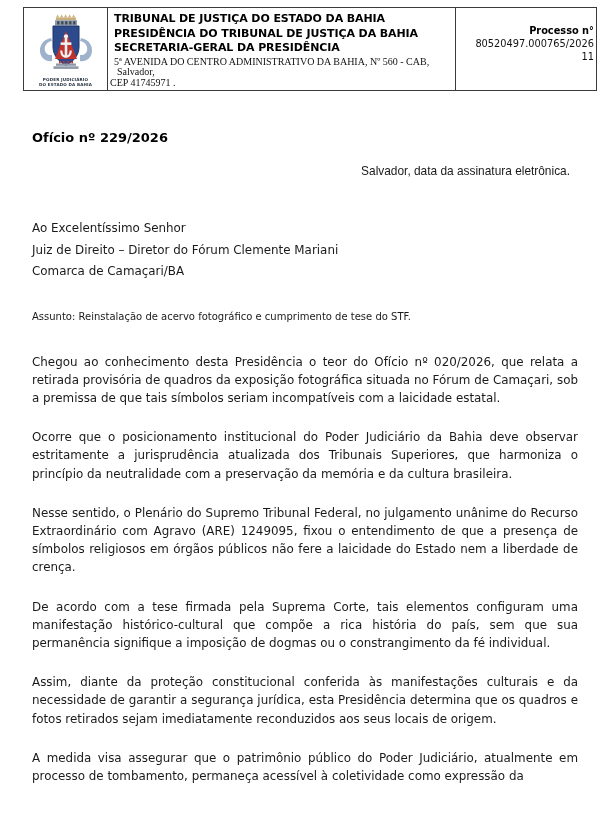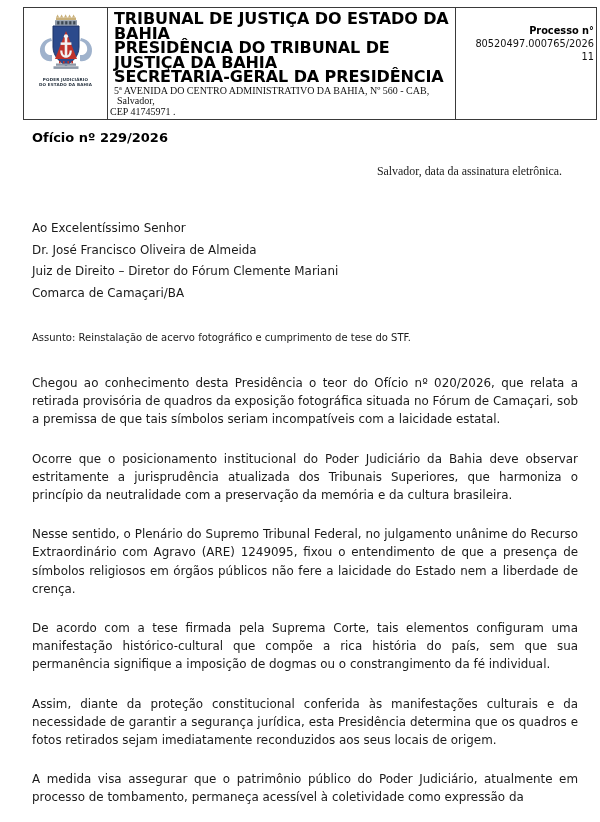--- a/index.html
+++ b/index.html
@@ -60,21 +60,21 @@
     color: #26323f;
     text-align: center;
     margin-top: 1px;
     font-weight: bold;
   }
 
   
   .org-line {
     font-family: "DejaVu Sans", sans-serif;
     font-weight: bold;
-    font-size: 16px;
+    font-size: 11px;
     line-height: 14.6px;
     color: #000000;
     letter-spacing: -0.1px;
     white-space: normal;
   }
   .addr-line {
     font-family: Liberation Serif, serif;
     font-size: 10px;
     line-height: 10.5px;
     color: #111111;
@@ -118,26 +118,26 @@
   }
   .oficio-num {
     font-family: "DejaVu Sans", sans-serif;
     font-weight: bold;
     font-size: 13px;
     line-height: 16px;
     color: #000000;
     margin: 0;
   }
   .date-line {
-    font-family: Liberation Serif, serif;
+    font-family: Liberation Sans, sans-serif;
     font-size: 11.9px;
     line-height: 16px;
     color: #1a1a1a;
     text-align: right;
-    margin: 17px 16px 0 0;
+    margin: 17px 8px 0 0;
   }
   .addressee {
     margin-top: 39px;
   }
   .addressee p {
     font-family: "DejaVu Sans", sans-serif;
     font-size: 11.9px;
     line-height: 21.5px;
     color: #1a1a1a;
     margin: 0;
@@ -238,21 +238,20 @@
   </table>
 
 <div class="body-area">
 
   <p class="oficio-num">Ofício nº 229/2026</p>
 
   <p class="date-line">Salvador, data da assinatura eletrônica.</p>
 
   <div class="addressee">
     <p>Ao Excelentíssimo Senhor</p>
-    <p>Dr. José Francisco Oliveira de Almeida</p>
     <p>Juiz de Direito – Diretor do Fórum Clemente Mariani</p>
     <p>Comarca de Camaçari/BA</p>
   </div>
 
   <p class="subject">Assunto: Reinstalação de acervo fotográfico e cumprimento de tese do STF.</p>
 
   <p class="para first-para">Chegou ao conhecimento desta Presidência o teor do Ofício nº 020/2026, que relata a retirada provisória de quadros da exposição fotográfica situada no Fórum de Camaçari, sob a premissa de que tais símbolos seriam incompatíveis com a laicidade estatal.</p>
   <p class="para">Ocorre que o posicionamento institucional do Poder Judiciário da Bahia deve observar estritamente a jurisprudência atualizada dos Tribunais Superiores, que harmoniza o princípio da neutralidade com a preservação da memória e da cultura brasileira.</p>
   <p class="para">Nesse sentido, o Plenário do Supremo Tribunal Federal, no julgamento unânime do Recurso Extraordinário com Agravo (ARE) 1249095, fixou o entendimento de que a presença de símbolos religiosos em órgãos públicos não fere a laicidade do Estado nem a liberdade de crença.</p>
   <p class="para">De acordo com a tese firmada pela Suprema Corte, tais elementos configuram uma manifestação histórico-cultural que compõe a rica história do país, sem que sua permanência signifique a imposição de dogmas ou o constrangimento da fé individual.</p>

